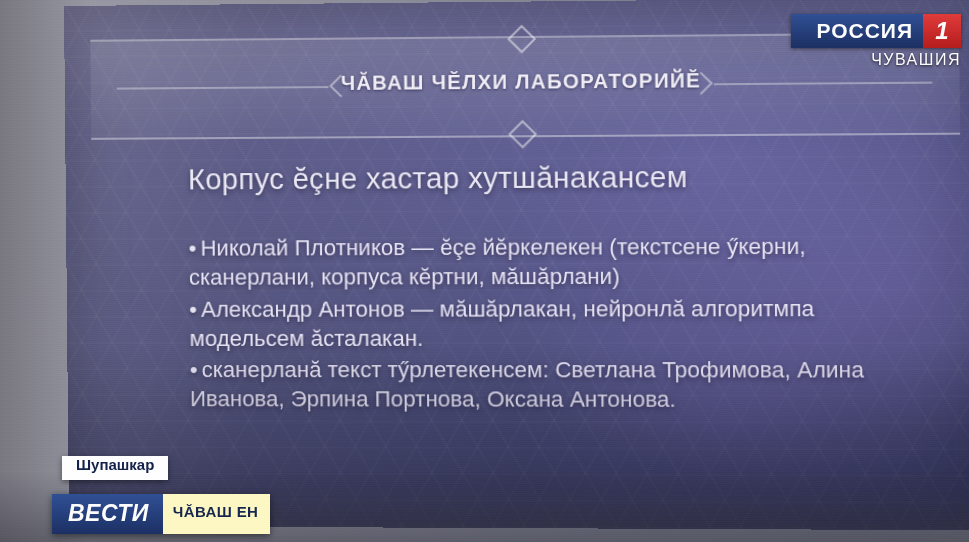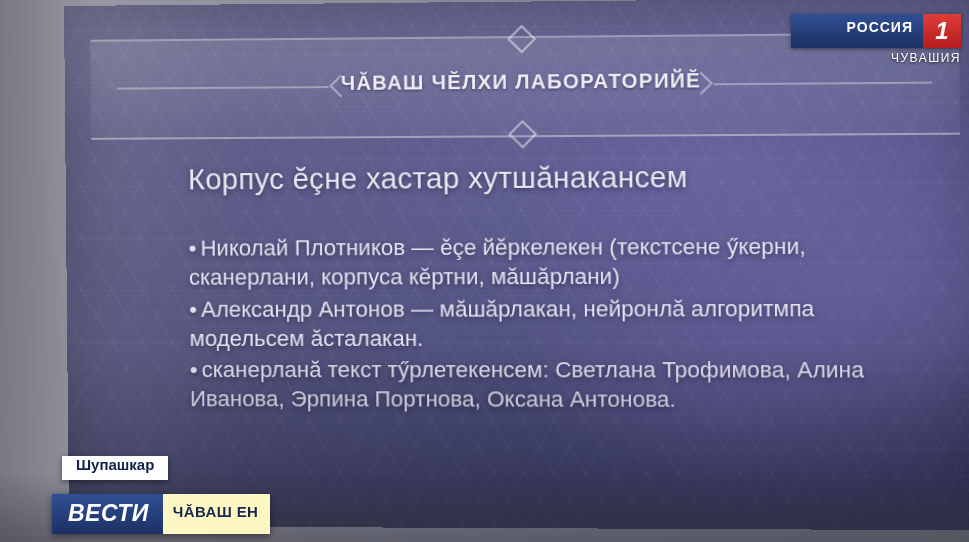--- a/index.html
+++ b/index.html
@@ -157,39 +157,39 @@
     display: flex;
     align-items: stretch;
     justify-content: flex-end;
     height: 34px;
     background: linear-gradient(180deg, #2f4f95, #1b2f63);
     box-shadow: 0 1px 4px rgba(0,0,0,.5);
   }
   .logo-word {
     color: #ffffff;
     font-weight: bold;
-    font-size: 14px;
+    font-size: 21px;
     letter-spacing: 1px;
     padding: 5px 10px 0 12px;
   }
   .logo-one {
     width: 38px;
     background: linear-gradient(180deg, #e23b3b, #b61c1c);
     color: #fff;
     font-weight: bold;
     font-size: 24px;
     display: flex;
     align-items: center;
     justify-content: center;
     font-style: italic;
   }
   .logo-sub {
     margin-top: 3px;
     color: #ffffff;
-    font-size: 12px;
+    font-size: 16px;
     letter-spacing: 1.5px;
     text-shadow: 0 1px 3px rgba(0,0,0,.8);
   }
 
   
   .city-tag {
     position: absolute;
     left: 62px; bottom: 62px;
     background: #ffffff;
     color: #12204a;

